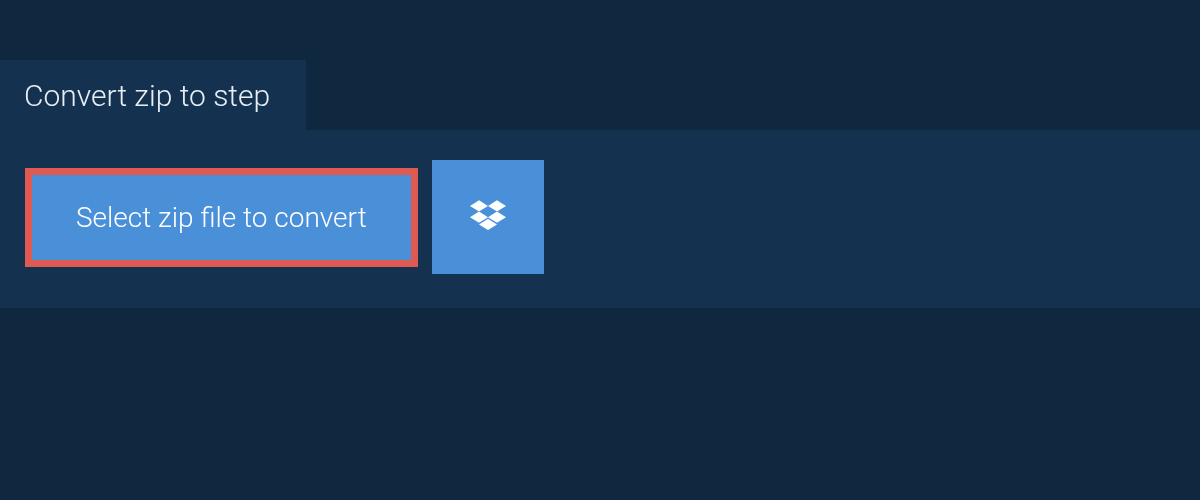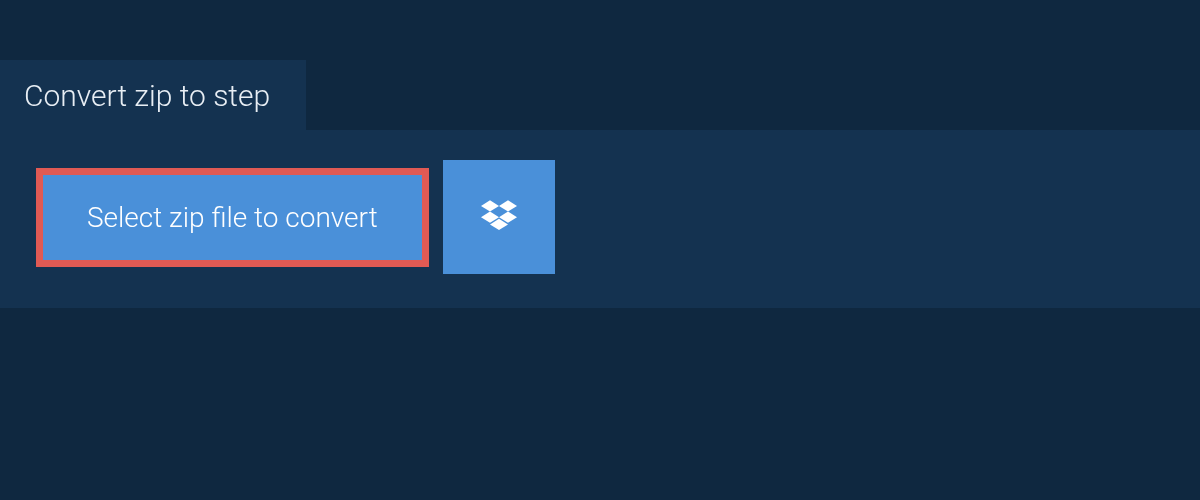--- a/index.html
+++ b/index.html
@@ -24,21 +24,21 @@
       color: #e8eef4;
       font-size: 30px;
       font-weight: 300;
     }
     .panel {
       position: absolute;
       top: 130px;
       left: 0;
       right: 0;
       background: #143250;
-      padding: 30px 28px 34px 36px;
+      padding: 30px 28px 34px 25px;
       display: flex;
       align-items: center;
       gap: 14px;
     }
     .select-button {
       background: #4a90d9;
       border: 7px solid #e05a54;
       color: #ffffff;
       font-size: 28px;
       font-weight: 300;

